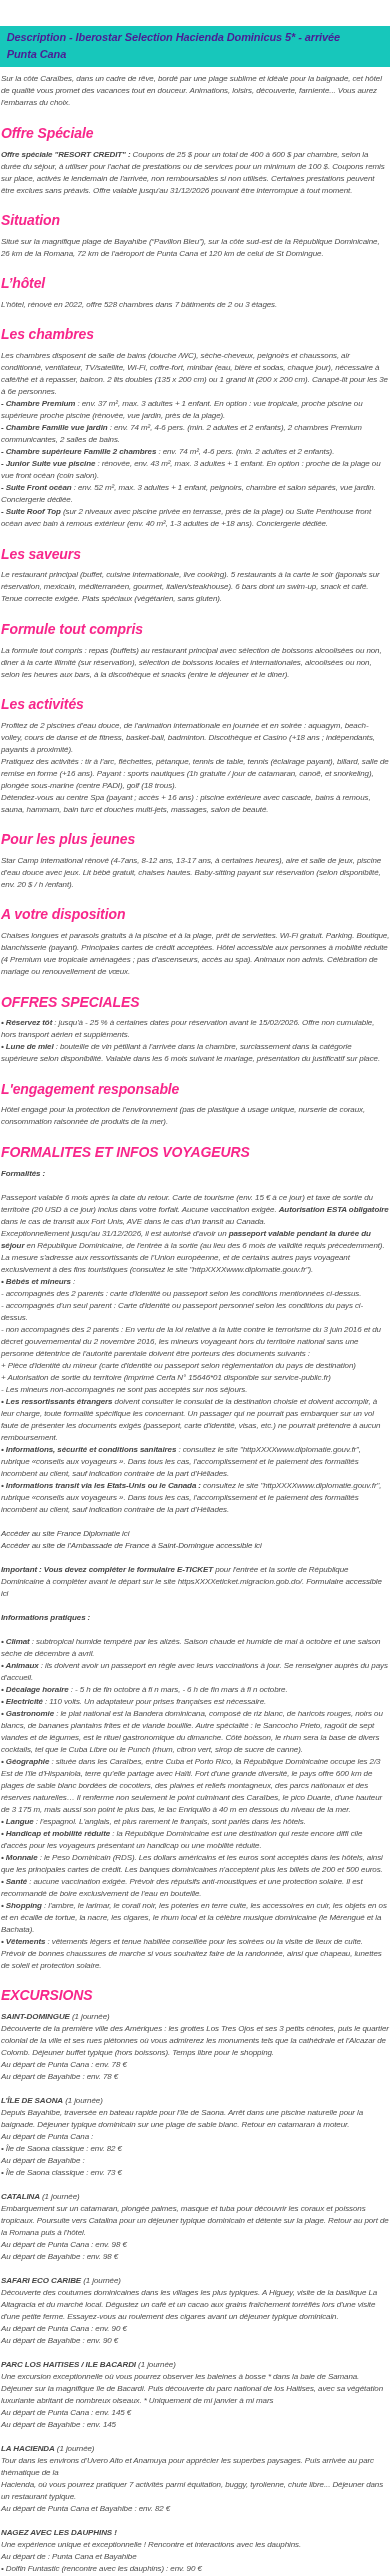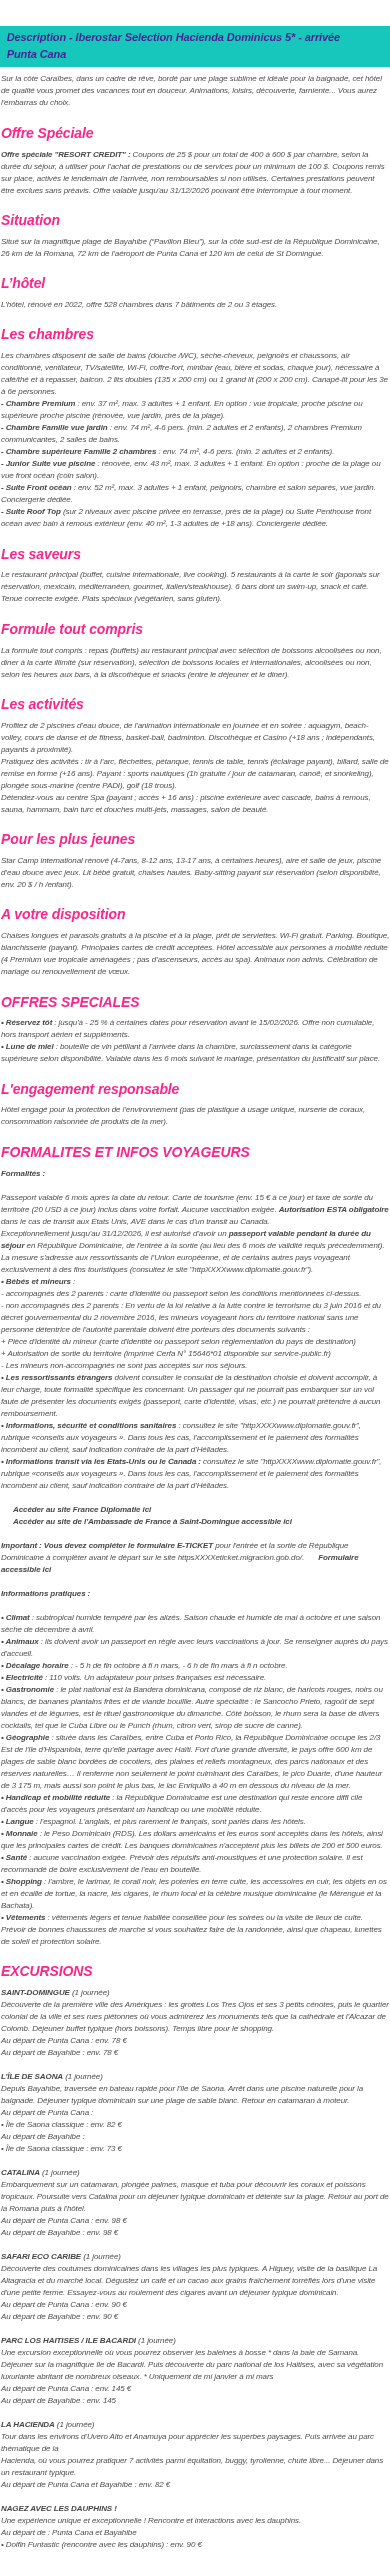--- a/index.html
+++ b/index.html
@@ -37,21 +37,21 @@
     line-height:16px;
     font-weight:700;
     font-style:italic;
     margin:15.5px 0 7.7px 0;
   }
   p.line{
     margin:0;
   }
   .gap{height:12px;}
   .b{font-weight:700;color:var(--bold-text);}
-  .lnk{font-weight:700;color:var(--bold-text);cursor:pointer;margin-left:12px;}
+  .lnk{font-weight:400;color:var(--bold-text);cursor:pointer;}
 </style>
 </head>
 <body>
 
 <header class="title-bar">
   <span>Description - Iberostar Selection Hacienda Dominicus 5* - arrivée Punta Cana</span>
 </header>
 
 <main id="content">
     <p class="line"><span class="">Sur la côte Caraïbes, dans un cadre de rêve, bordé par une plage sublime et idéale pour la baignade, cet hôtel de qualité vous promet des vacances tout en douceur. Animations, loisirs, découverte, farniente... Vous aurez l'embarras du choix.</span></p>
@@ -82,24 +82,25 @@
     <h2 class="sec">A votre disposition</h2>
     <p class="line"><span class="">Chaises longues et parasols gratuits à la piscine et à la plage, prêt de serviettes. Wi-Fi gratuit. Parking. Boutique, blanchisserie (payant). Principales cartes de crédit acceptées. Hôtel accessible aux personnes à mobilité réduite (4 Premium vue tropicale aménagées ; pas d’ascenseurs, accès au spa). Animaux non admis. Célébration de mariage ou renouvellement de vœux.</span></p>
     <h2 class="sec">OFFRES SPECIALES</h2>
     <p class="line"><span class="b">• Réservez tôt</span><span class=""> : jusqu'à - 25 % à certaines dates pour réservation avant le 15/02/2026. Offre non cumulable, hors transport aérien et suppléments.</span></p>
     <p class="line"><span class="b">• Lune de miel</span><span class=""> : bouteille de vin pétillant à l'arrivée dans la chambre, surclassement dans la catégorie supérieure selon disponibilité. Valable dans les 6 mois suivant le mariage, présentation du justificatif sur place.</span></p>
     <h2 class="sec">L'engagement responsable</h2>
     <p class="line"><span class="">Hôtel engagé pour la protection de l’environnement (pas de plastique à usage unique, nurserie de coraux, consommation raisonnée de produits de la mer).</span></p>
     <h2 class="sec">FORMALITES ET INFOS VOYAGEURS</h2>
     <p class="line"><span class="b">Formalités :</span></p>
     <div class="gap"></div>
-    <p class="line"><span class="">Passeport valable 6 mois après la date du retour. Carte de tourisme (env. 15 € à ce jour) et taxe de sortie du territoire (20 USD à ce jour) inclus dans votre forfait. Aucune vaccination exigée. </span><span class="b">Autorisation ESTA obligatoire</span><span class=""> dans le cas de transit aux Etats Unis, AVE dans le cas d'un transit au Canada.</span></p>
+    <p class="line"><span class="">Passeport valable 6 mois après la date du retour. Carte de tourisme (env. 15 € à ce jour) et taxe de sortie du territoire (20 USD à ce jour) inclus dans votre forfait. Aucune vaccination exigée. </span><span class="b">Autorisation ESTA obligatoire</span><span class=""> dans le cas de transit aux Fort Unis, AVE dans le cas d'un transit au Canada.</span></p>
     <p class="line"><span class="">Exceptionnellement jusqu'au 31/12/2026, il est autorisé d'avoir un </span><span class="b">passeport valable pendant la durée du séjour</span><span class=""> en République Dominicaine, de l'entrée à la sortie (au lieu des 6 mois de validité requis précedemment). La mesure s'adresse aux ressortissants de l’Union européenne, et de certains autres pays voyageant exclusivement à des fins touristiques (consultez le site "httpXXXXwww.diplomatie.gouv.fr").</span></p>
     <p class="line"><span class="b">• Bébés et mineurs</span><span class=""> :</span></p>
     <p class="line"><span class="">- accompagnés des 2 parents : carte d'identité ou passeport selon les conditions mentionnées ci-dessus.</span></p>
+    <p class="line"><span class="">- accompagnés d'un seul parent : Carte d'identité ou passeport personnel selon les conditions du pays ci-dessus.</span></p>
     <p class="line"><span class="">- non accompagnés des 2 parents : En vertu de la loi relative à la lutte contre le terrorisme du 3 juin 2016 et du décret gouvernemental du 2 novembre 2016, les mineurs voyageant hors du territoire national sans une personne détentrice de l’autorité parentale doivent être porteurs des documents suivants :</span></p>
     <p class="line"><span class="">+ Pièce d'identité du mineur (carte d'identité ou passeport selon règlementation du pays de destination)</span></p>
     <p class="line"><span class="">+ Autorisation de sortie du territoire (imprimé Cerfa N° 15646*01 disponible sur service-public.fr)</span></p>
     <p class="line"><span class="">- Les mineurs non-accompagnés ne sont pas acceptés sur nos séjours.</span></p>
     <p class="line"><span class="b">• Les ressortissants étrangers</span><span class=""> doivent consulter le consulat de la destination choisie et doivent accomplir, à leur charge, toute formalité spécifique les concernant. Un passager qui ne pourrait pas embarquer sur un vol faute de présenter les documents exigés (passeport, carte d'identité, visas, etc.) ne pourrait prétendre à aucun remboursement.</span></p>
     <p class="line"><span class="b">• Informations, sécurité et conditions sanitaires</span><span class=""> : consultez le site "httpXXXXwww.diplomatie.gouv.fr", rubrique «conseils aux voyageurs ». Dans tous les cas, l’accomplissement et le paiement des formalités incombent au client, sauf indication contraire de la part d'Héliades.</span></p>
     <p class="line"><span class="b">• Informations transit via les Etats-Unis ou le Canada :</span><span class=""> consultez le site "httpXXXXwww.diplomatie.gouv.fr", rubrique «conseils aux voyageurs ». Dans tous les cas, l’accomplissement et le paiement des formalités incombent au client, sauf indication contraire de la part d'Héliades.</span></p>
     <div class="gap"></div>
     <p class="line"><span class="lnk">Accéder au site France Diplomatie ici</span></p>
     <p class="line"><span class="lnk">Accéder au site de l'Ambassade de France à Saint-Domingue accessible ici</span></p>
@@ -107,22 +108,22 @@
     <p class="line"><span class="b">Important :  Vous devez compléter le formulaire E-TICKET</span><span class=""> pour l'entrée et la sortie de République Dominicaine à compléter avant le départ sur le site httpsXXXXeticket.migracion.gob.do/. </span><span class="lnk">Formulaire accessible ici</span></p>
     <div class="gap"></div>
     <p class="line"><span class="b">Informations pratiques :</span></p>
     <div class="gap"></div>
     <p class="line"><span class="b">• Climat</span><span class=""> : subtropical humide tempéré par les alizés. Saison chaude et humide de mai à octobre et une saison sèche de décembre à avril.</span></p>
     <p class="line"><span class="b">• Animaux</span><span class=""> : ils doivent avoir un passeport en règle avec leurs vaccinations à jour. Se renseigner auprès du pays d'accueil.</span></p>
     <p class="line"><span class="b">• Décalage horaire</span><span class=""> : - 5 h de fin octobre à fi n mars, - 6 h de fin mars à fi n octobre.</span></p>
     <p class="line"><span class="b">• Electricité</span><span class=""> : 110 volts. Un adaptateur pour prises françaises est nécessaire.</span></p>
     <p class="line"><span class="b">• Gastronomie</span><span class=""> : le plat national est la Bandera dominicana, composé de riz blanc, de haricots rouges, noirs ou blancs, de bananes plantains frites et de viande bouillie. Autre spécialité : le Sancocho Prieto, ragoût de sept viandes et de légumes, est le rituel gastronomique du dimanche. Côté boisson, le rhum sera la base de divers cocktails, tel que le Cuba Libre ou le Punch (rhum, citron vert, sirop de sucre de canne).</span></p>
     <p class="line"><span class="b">• Géographie</span><span class=""> : située dans les Caraïbes, entre Cuba et Porto Rico, la République Dominicaine occupe les 2/3 Est de l'île d'Hispaniola, terre qu’elle partage avec Haïti. Fort d'une grande diversité, le pays offre 600 km de plages de sable blanc bordées de cocotiers, des plaines et reliefs montagneux, des parcs nationaux et des réserves naturelles… Il renferme non seulement le point culminant des Caraïbes, le pico Duarte, d'une hauteur de 3 175 m, mais aussi son point le plus bas, le lac Enriquillo à 40 m en dessous du niveau de la mer.</span></p>
+    <p class="line"><span class="b">• Langue</span><span class=""> : l'espagnol. L'anglais, et plus rarement le français, sont parlés dans les hôtels.</span></p>
     <p class="line"><span class="b">• Handicap et mobilité réduite</span><span class=""> : la République Dominicaine est une destination qui reste encore diffi cile d'accès pour les voyageurs présentant un handicap ou une mobilité réduite.</span></p>
-    <p class="line"><span class="b">• Langue</span><span class=""> : l'espagnol. L'anglais, et plus rarement le français, sont parlés dans les hôtels.</span></p>
     <p class="line"><span class="b">• Monnaie</span><span class=""> : le Peso Dominicain (RDS). Les dollars américains et les euros sont acceptés dans les hôtels, ainsi que les principales cartes de crédit. Les banques dominicaines n'acceptent plus les billets de 200 et 500 euros.</span></p>
     <p class="line"><span class="b">• Santé</span><span class=""> : aucune vaccination exigée. Prévoir des répulsifs anti-moustiques et une protection solaire. Il est recommandé de boire exclusivement de l'eau en bouteille.</span></p>
     <p class="line"><span class="b">• Shopping</span><span class=""> : l'ambre, le larimar, le corail noir, les poteries en terre cuite, les accessoires en cuir, les objets en os et en écaille de tortue, la nacre, les cigares, le rhum local et la célèbre musique dominicaine (le Mérengué et la Bachata).</span></p>
     <p class="line"><span class="b">• Vêtements</span><span class=""> : vêtements légers et tenue habillée conseillée pour les soirées ou la visite de lieux de culte. Prévoir de bonnes chaussures de marche si vous souhaitez faire de la randonnée, ainsi que chapeau, lunettes de soleil et protection solaire.</span></p>
     <h2 class="sec">EXCURSIONS</h2>
     <p class="line"><span class="b">SAINT-DOMINGUE</span><span class=""> (1 journée)</span></p>
     <p class="line"><span class="">Découverte de la première ville des Amériques : les grottes Los Tres Ojos et ses 3 petits cénotes, puis le quartier colonial de la ville et ses rues piétonnes où vous admirerez les monuments tels que la cathédrale et l’Alcazar de Colomb. Déjeuner buffet typique (hors boissons). Temps libre pour le shopping.</span></p>
     <p class="line"><span class="">Au départ de Punta Cana : env. 78 €</span></p>
     <p class="line"><span class="">Au départ de Bayahibe : env. 78 €</span></p>
     <div class="gap"></div>

